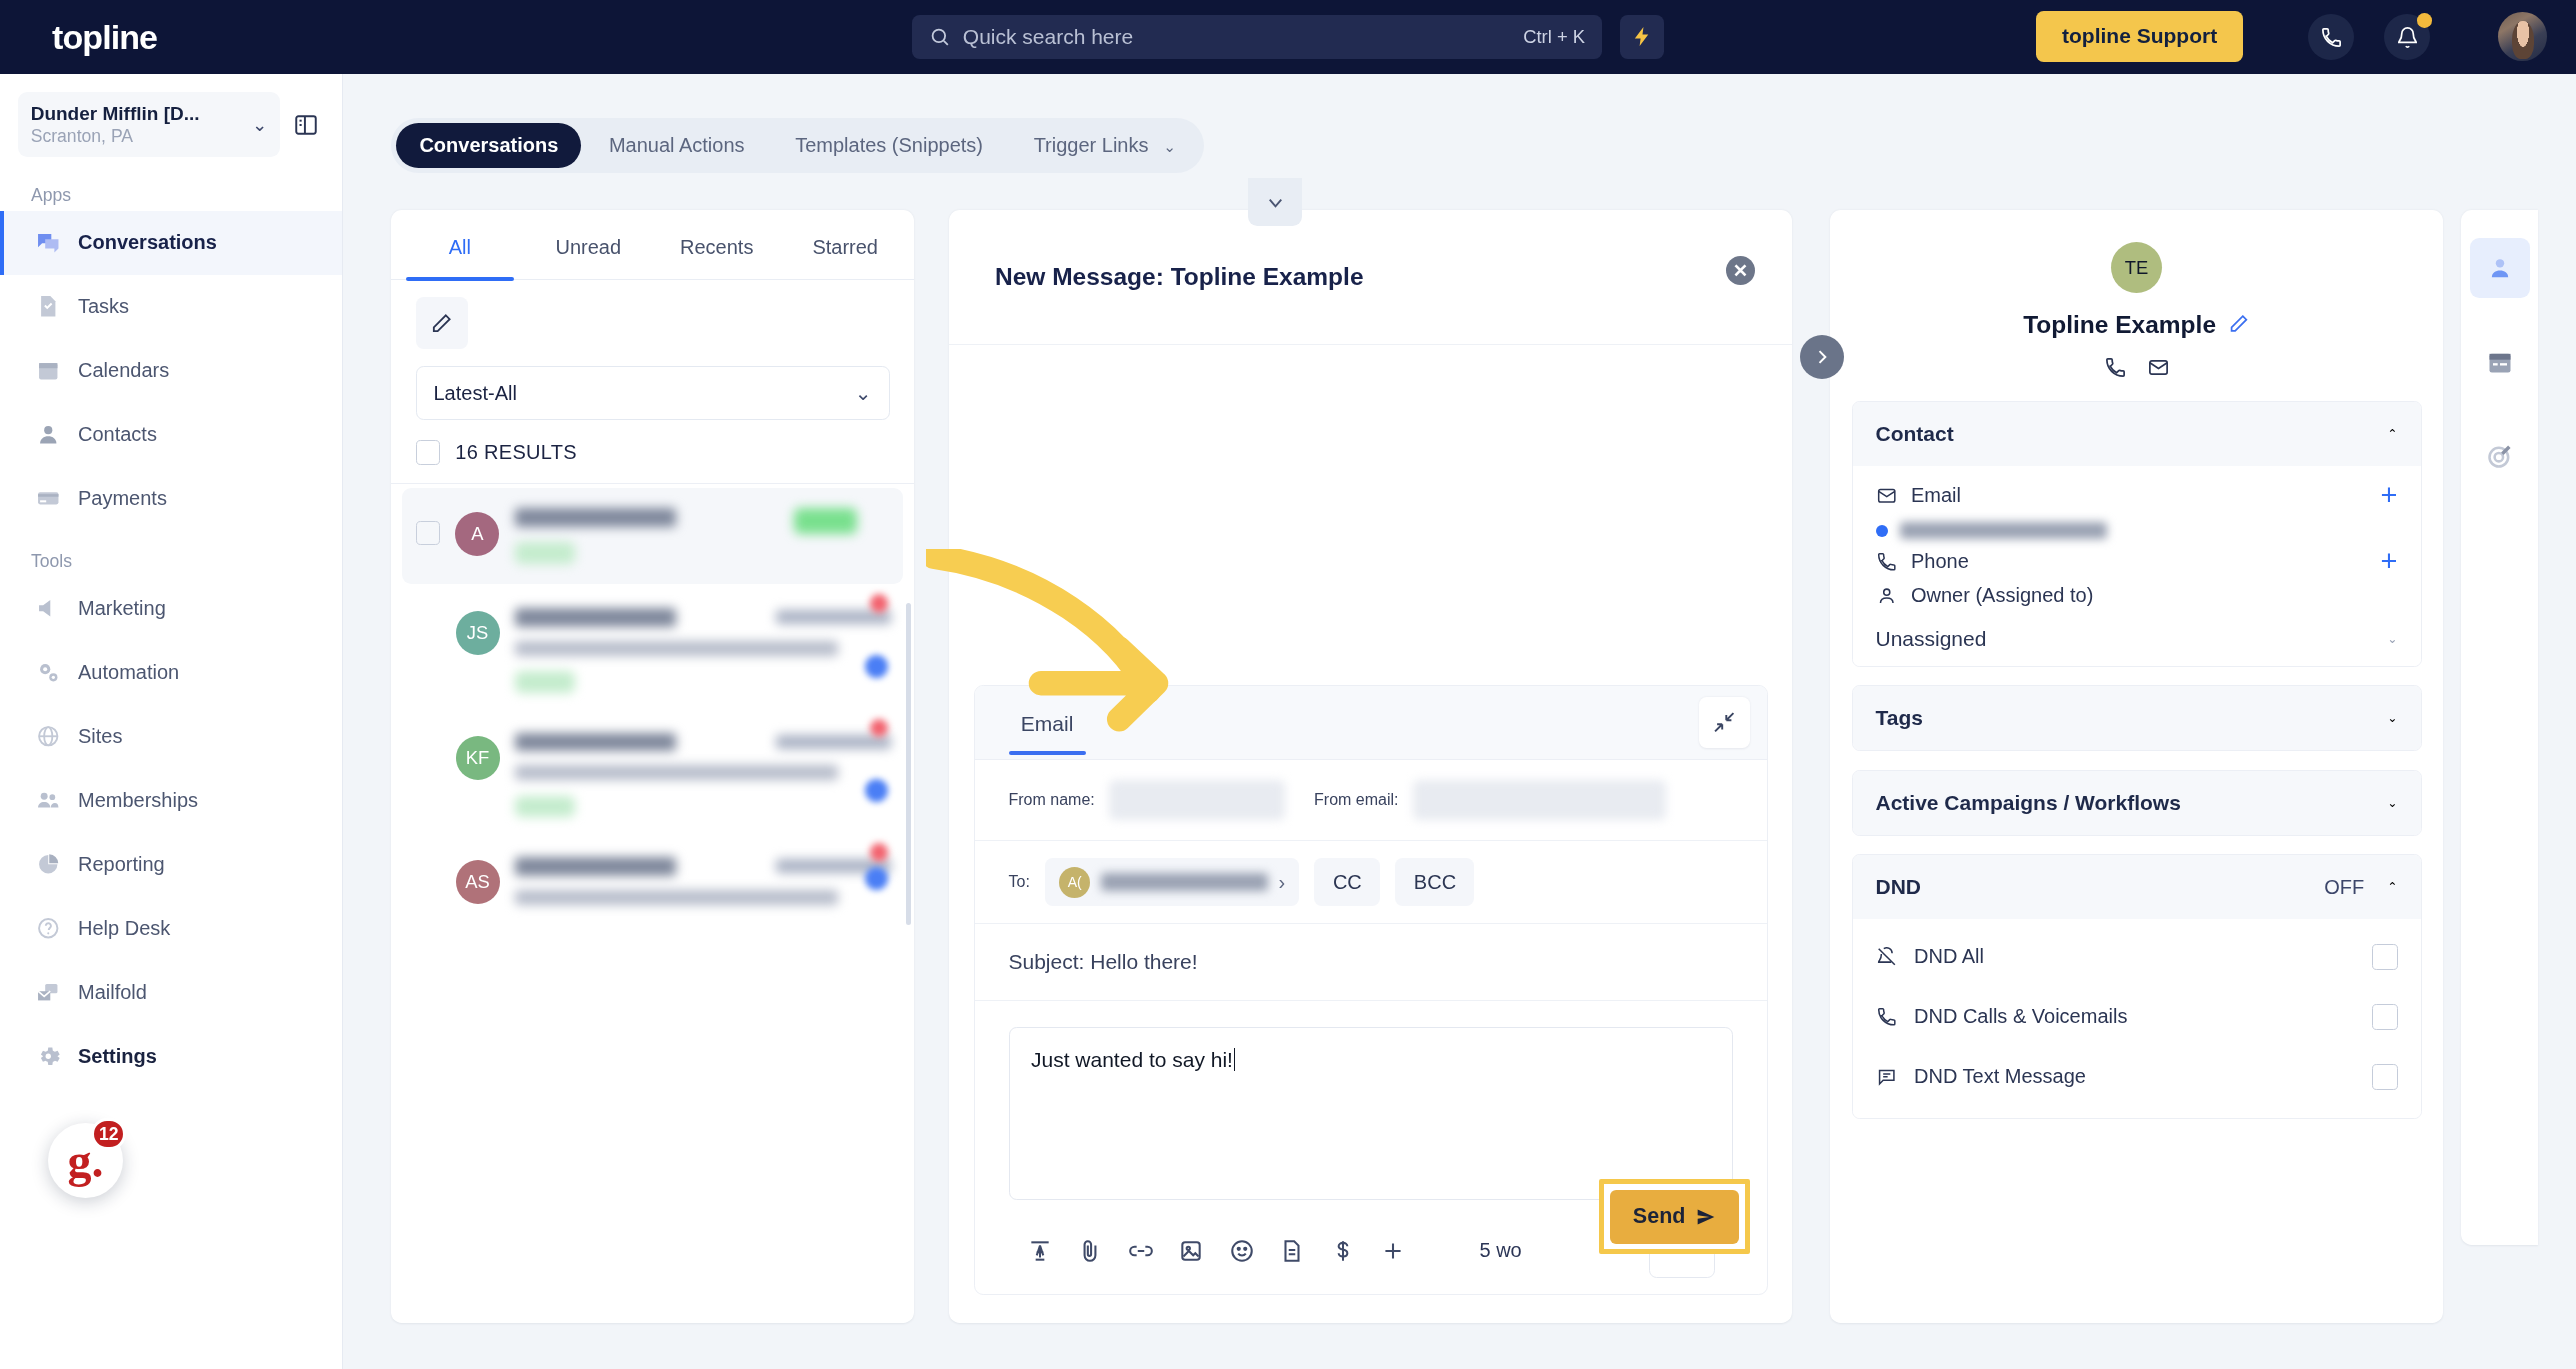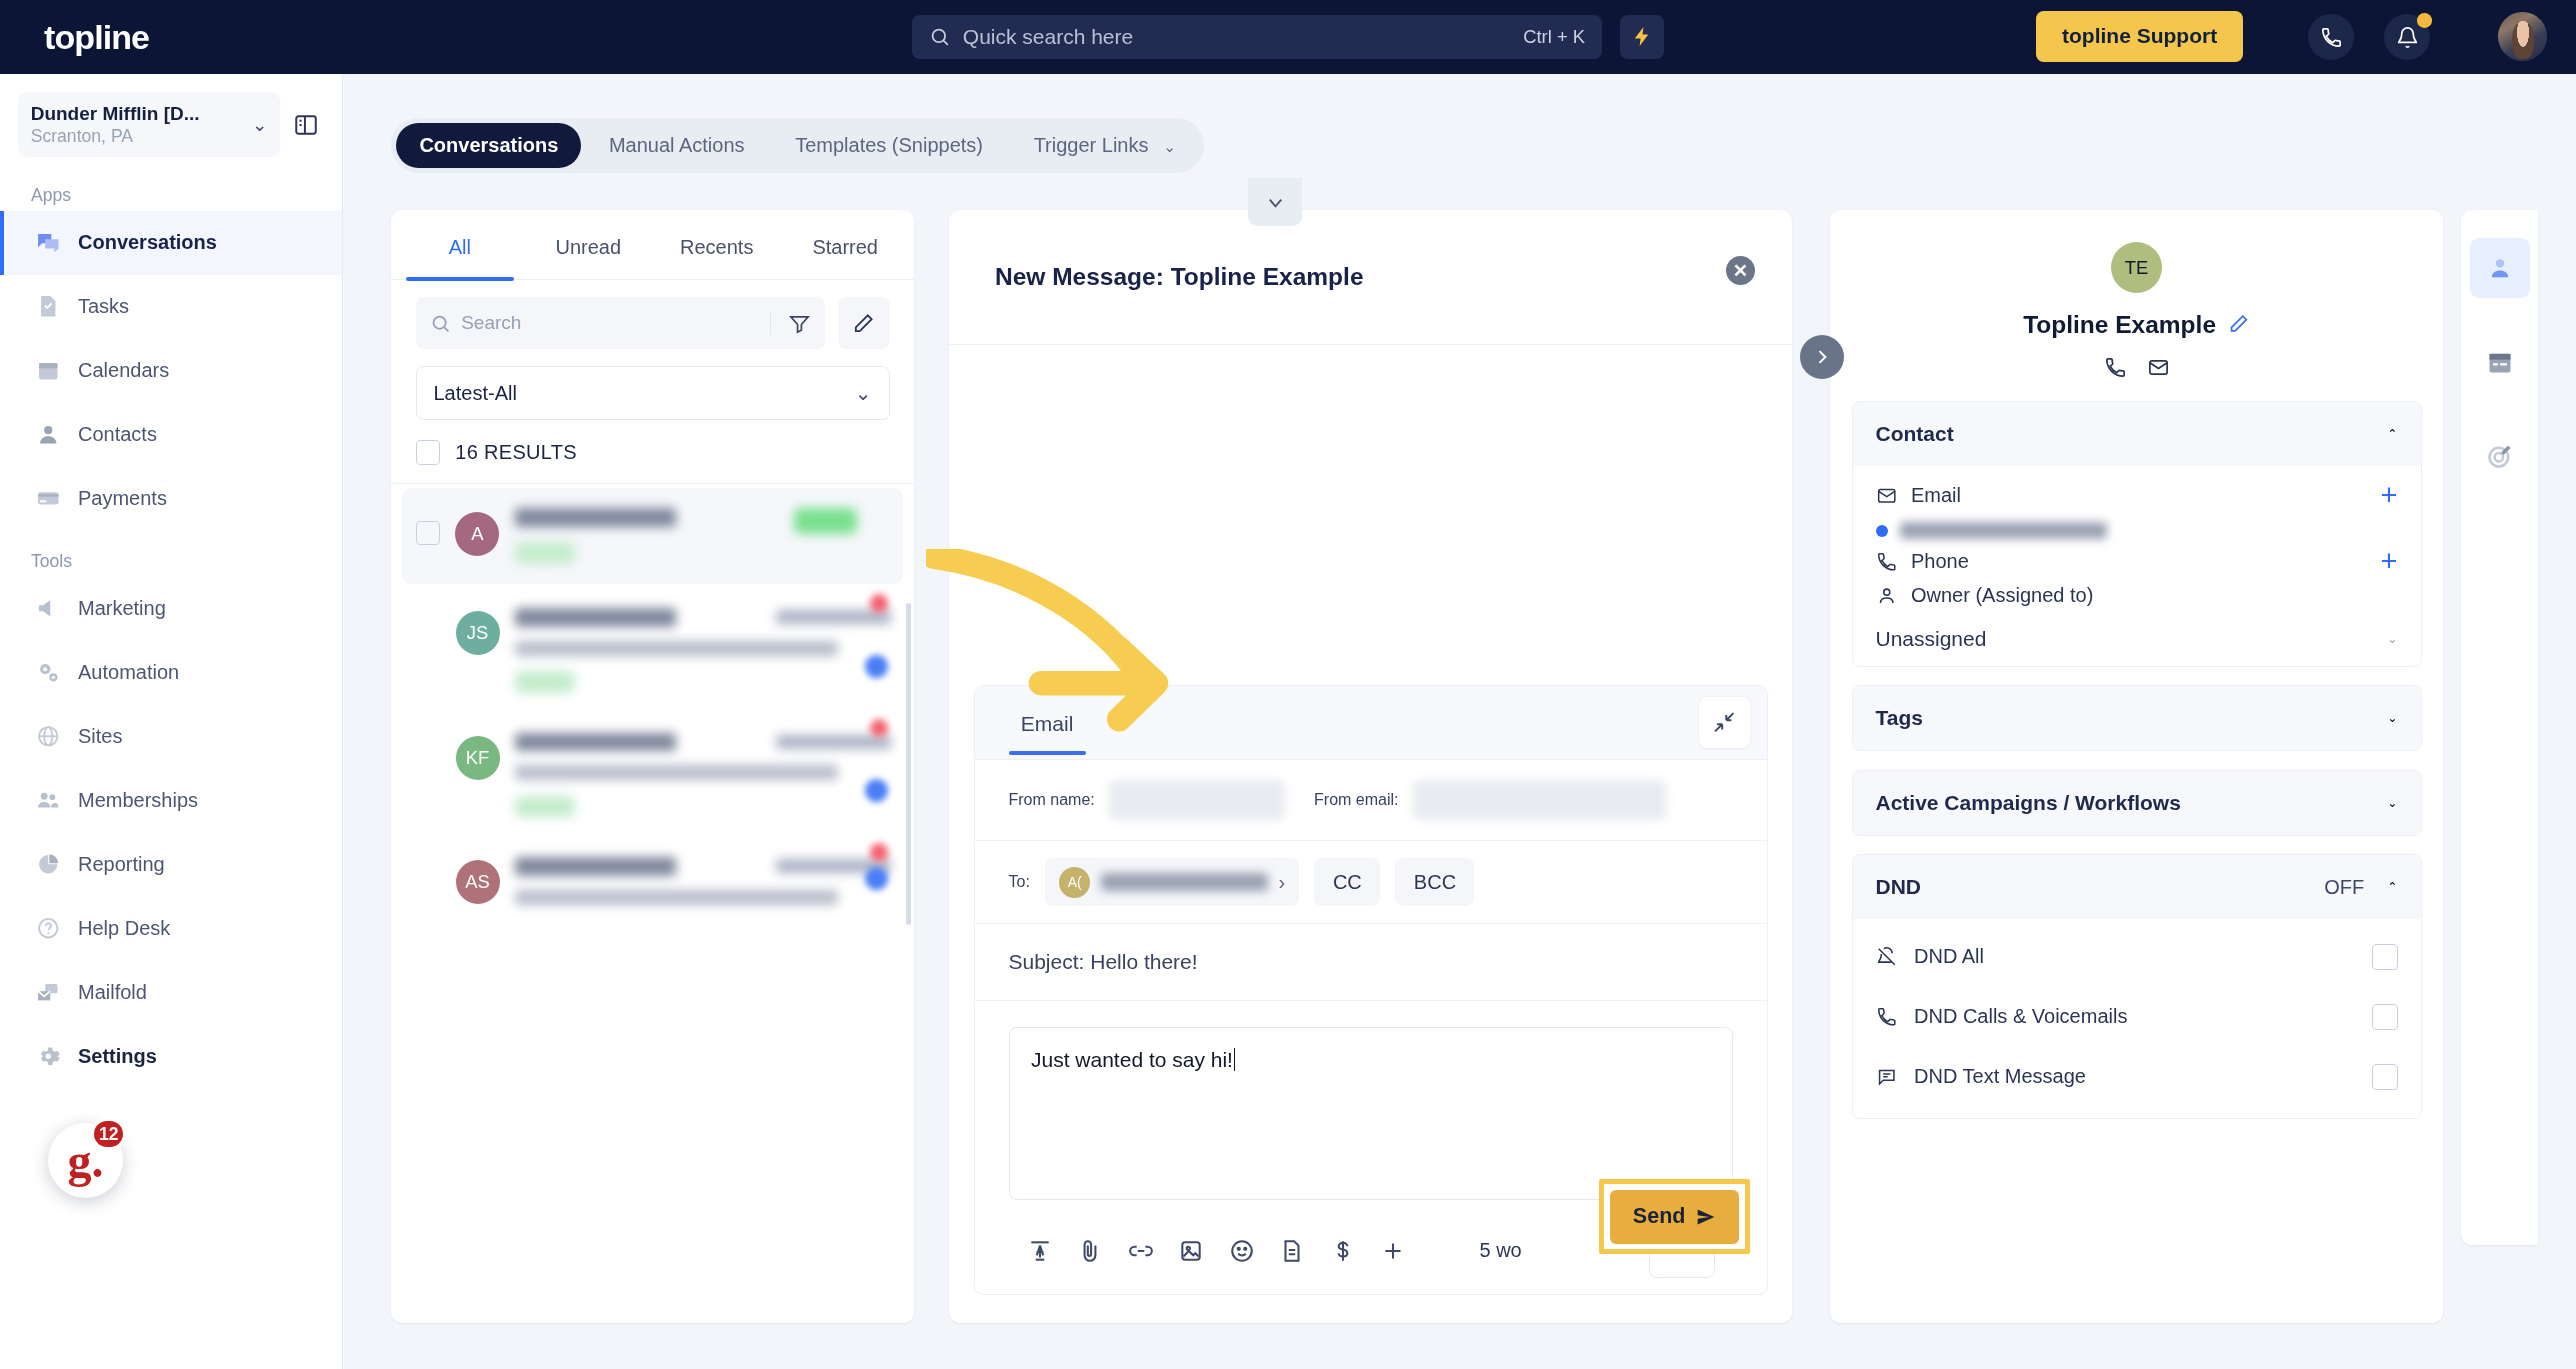--- a/index.html
+++ b/index.html
@@ -9,20 +9,21 @@
     background: #f2f5f9;
     overflow: hidden;
   }
   body { position: relative; }
 
   
   .topbar {
     position: absolute; top: 0; left: 0; width: 2576px; height: 74px;
     background: #0d1537; display: flex; align-items: center;
     z-index: 50;
+    padding-left: 8px;
   }
   .logo {
     margin-left: 44px; color: #fff; font-size: 34px;
     font-weight: 700; letter-spacing: -0.9px;
   }
   .qsearch {
     position: absolute; left: 912px; top: 14.6px;
     width: 690px; height: 44px; background: #222b51;
     border-radius: 7.7px; display: flex; align-items: center;
     padding: 0 17px; gap: 12.3px;
@@ -609,32 +610,20 @@
 
   <div class="card conv-panel">
     <div class="conv-tabs">
       <div class="conv-tab active">All</div>
       <div class="conv-tab">Unread</div>
       <div class="conv-tab">Recents</div>
       <div class="conv-tab">Starred</div>
     </div>
 
     <div class="conv-search-row">
-      <div class="csearch">
-        <svg viewBox="0 0 24 24" fill="none" stroke="#97a0b4" stroke-width="2" width="21" height="21">
-            <circle cx="11" cy="11" r="7"></circle>
-            <line x1="16.5" y1="16.5" x2="21" y2="21"></line>
-          </svg>
-        <span class="ph">Search</span>
-        <span class="sep">
-          <svg viewBox="0 0 24 24" fill="none" stroke="#3b4663" stroke-width="1.8" width="23" height="23">
-              <path d="M3 5h18l-7 8v6l-4 2v-8z"></path>
-            </svg>
-        </span>
-      </div>
       <div class="icon-btn">
         <svg viewBox="0 0 24 24" fill="none" stroke="#2b3553" stroke-width="1.9" width="23" height="23">
             <path d="M16.5 3.5l4 4L8 20H4v-4z"></path>
           </svg>
       </div>
     </div>
 
     <div class="sortsel">
       <span>Latest-All</span>
       <span class="chev">⌄</span>

